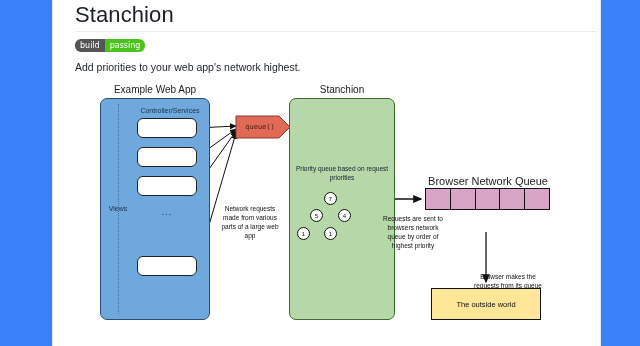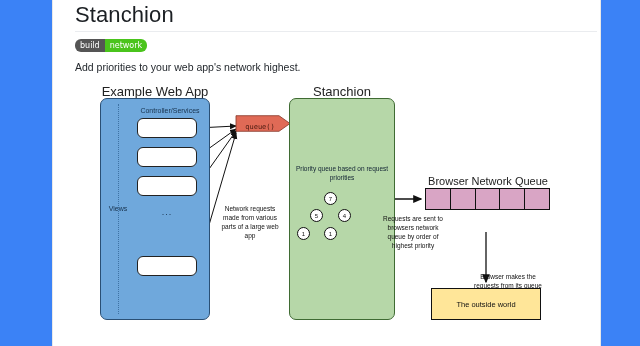--- a/index.html
+++ b/index.html
@@ -34,21 +34,21 @@
     font-family:"DejaVu Sans", sans-serif;
   }
   .badge .b-left{background:#555555;}
   .badge .b-right{background:#4ac41c;}
 
   .lede{position:absolute;left:22px;top:61px;font-size:10.5px;color:#24292e;}
 
   
   .diagram{position:absolute;left:0;top:82px;width:547px;height:264px;}
 
-  .cap{position:absolute;font-size:13px;color:#222;text-align:center;white-space:nowrap;}
+  .cap{position:absolute;font-size:10px;color:#222;text-align:center;white-space:nowrap;}
 
   .panel{position:absolute;border:1px solid #2a4f74;border-radius:7px;box-sizing:border-box;}
   .panel-webapp{left:47px;top:16px;width:110px;height:222px;background:#6fa8dc;}
   .panel-stanchion{left:236px;top:16px;width:106px;height:222px;background:#b6d7a8;border-color:#3f6b33;}
 
   .dotted-div{position:absolute;left:65px;top:22px;width:0;height:210px;border-left:1.5px dotted #3d72a4;}
 
   .views-label{position:absolute;left:52px;top:123px;width:26px;text-align:center;font-size:7px;color:#17324d;}
   .ctrl-label{position:absolute;left:78px;top:25px;width:78px;text-align:center;font-size:7px;color:#17324d;}
 
@@ -58,21 +58,21 @@
   .wbox.b2{top:65px;}
   .wbox.b3{top:94px;}
   .wbox.b4{top:174px;}
   .ellipsis{position:absolute;left:84px;top:125px;width:60px;text-align:center;font-size:9px;color:#17324d;letter-spacing:1px;}
 
   .note{position:absolute;font-size:6.5px;line-height:9px;color:#111;text-align:center;}
   .note-network{left:166px;top:122px;width:62px;}
   .note-sent{left:325px;top:132px;width:70px;}
   .note-browser{left:420px;top:190px;width:70px;}
 
-  .hexwrap{position:absolute;left:182px;top:33px;width:56px;height:17px;}
+  .hexwrap{position:absolute;left:182px;top:33px;width:56px;height:24px;}
   .hex{width:100%;height:100%;display:block;}
   .hex-label{position:absolute;left:0;top:0;width:50px;height:24px;display:flex;align-items:center;justify-content:center;
              font-size:7px;color:#4a1a10;font-family:"DejaVu Sans Mono", monospace;}
 
   .pq-label{position:absolute;left:242px;top:82px;width:94px;text-align:center;font-size:6.5px;line-height:9px;color:#123;}
 
   .node{position:absolute;width:13px;height:13px;border-radius:50%;background:#fff;border:1px solid #111;
         box-sizing:border-box;display:flex;align-items:center;justify-content:center;font-size:6px;color:#111;}
   .n-root{left:271px;top:110px;}
   .n-l{left:257px;top:127px;}
@@ -98,21 +98,21 @@
   <div class="rule left"></div>
   <div class="rule right"></div>
 
   <div class="readme">
 
     <div class="title">Stanchion</div>
     <div class="title-underline"></div>
 
     <div class="badge">
       <span class="b-left">build</span>
-      <span class="b-right">network</span>
+      <span class="b-right">passing</span>
     </div>
 
     <div class="lede">Add priorities to your web app's network highest.</div>
 
     <div class="diagram">
 
       <svg class="svg-layer" viewBox="0 0 547 264">
         <defs>
           <marker id="ah" markerWidth="7" markerHeight="7" refX="6" refY="3" orient="auto">
             <path d="M0,0 L7,3 L0,6 z" fill="#111"></path>

